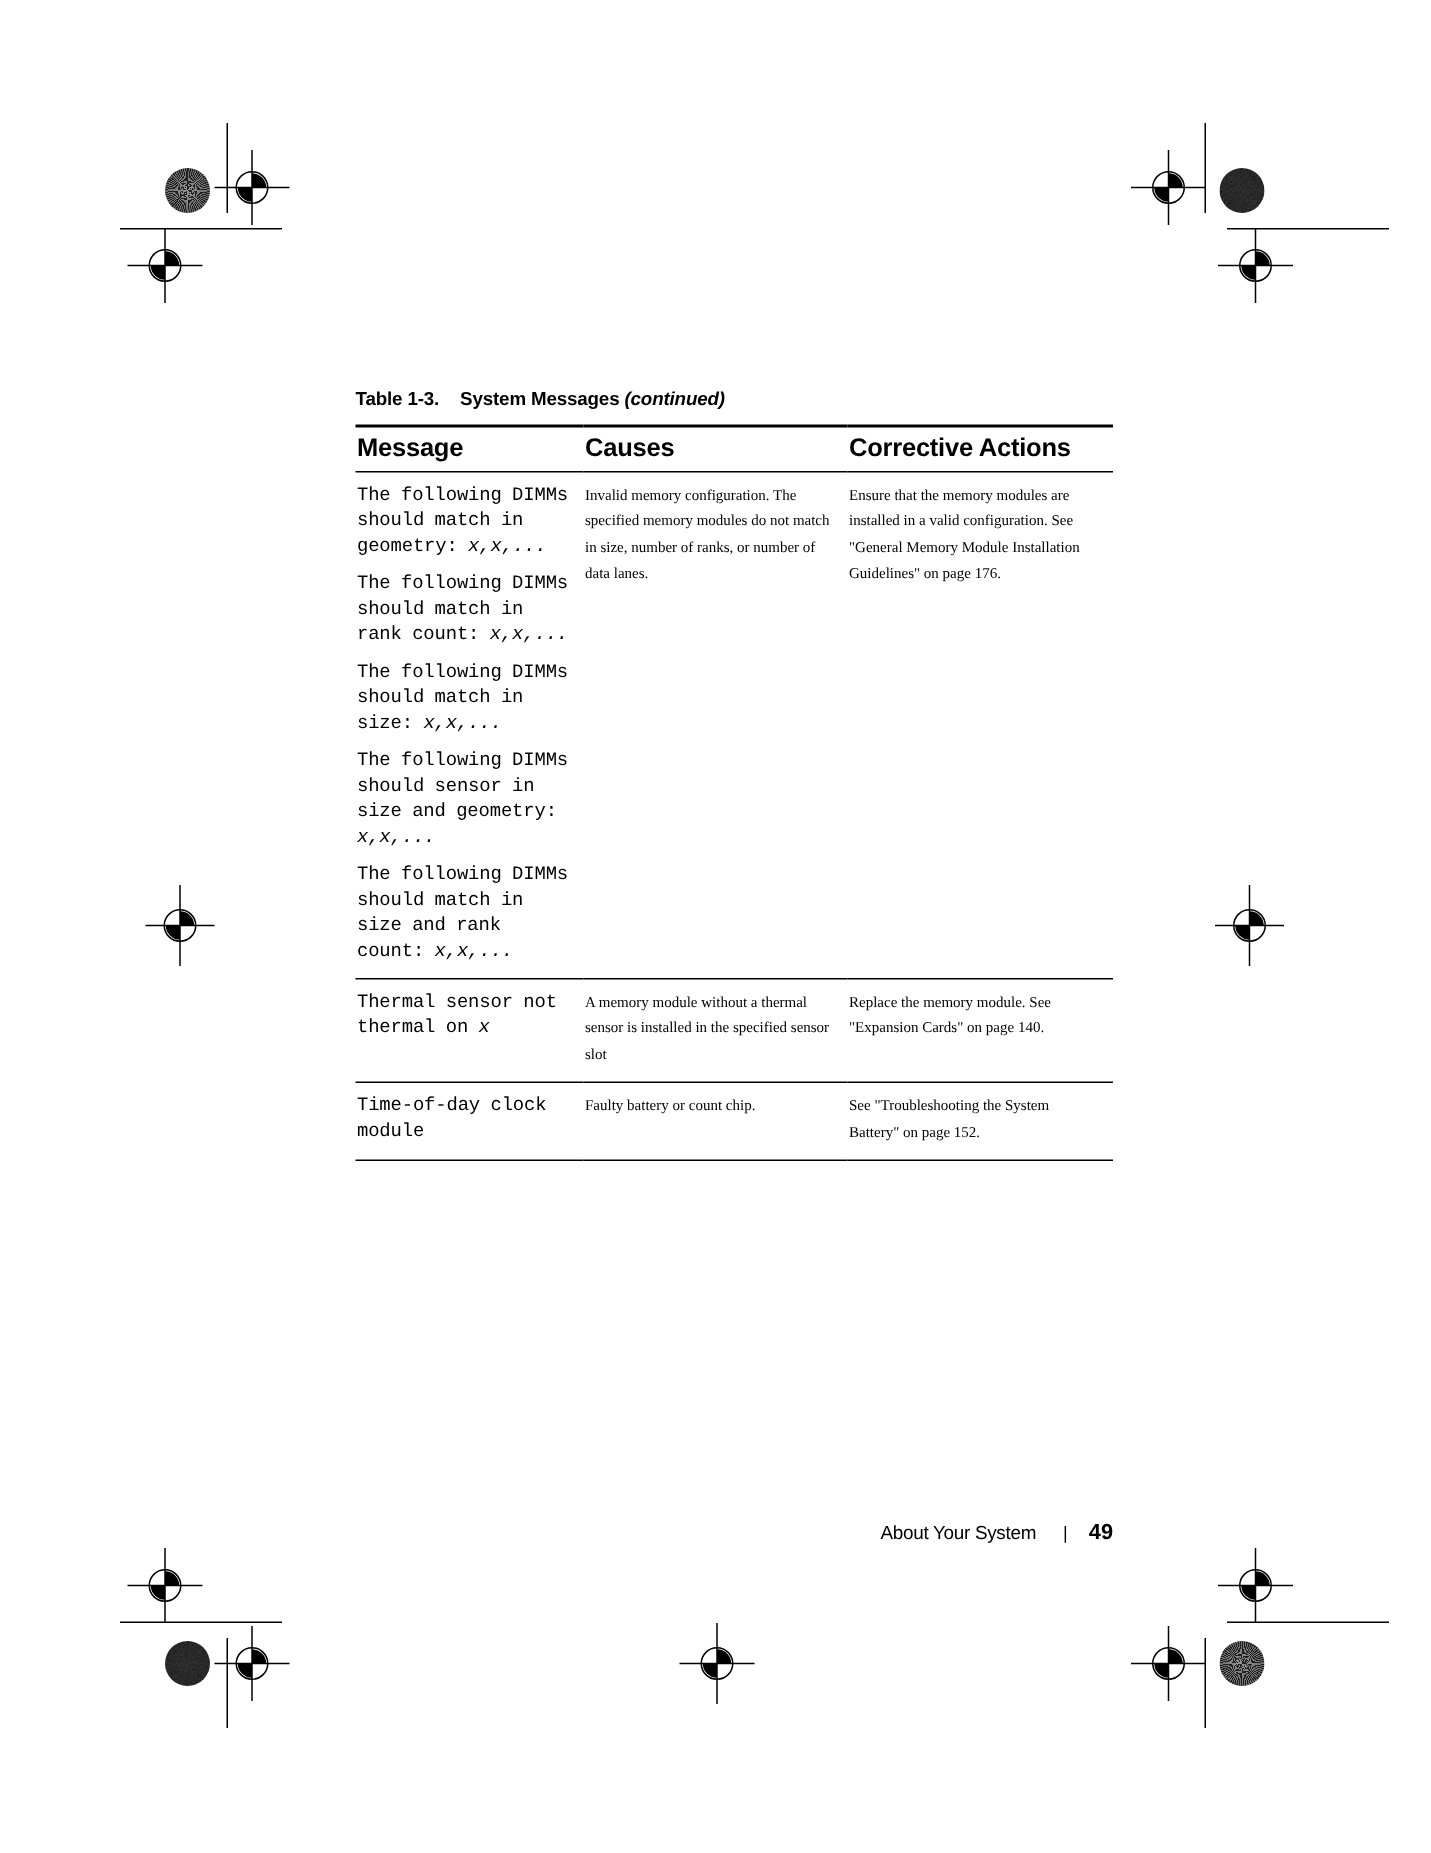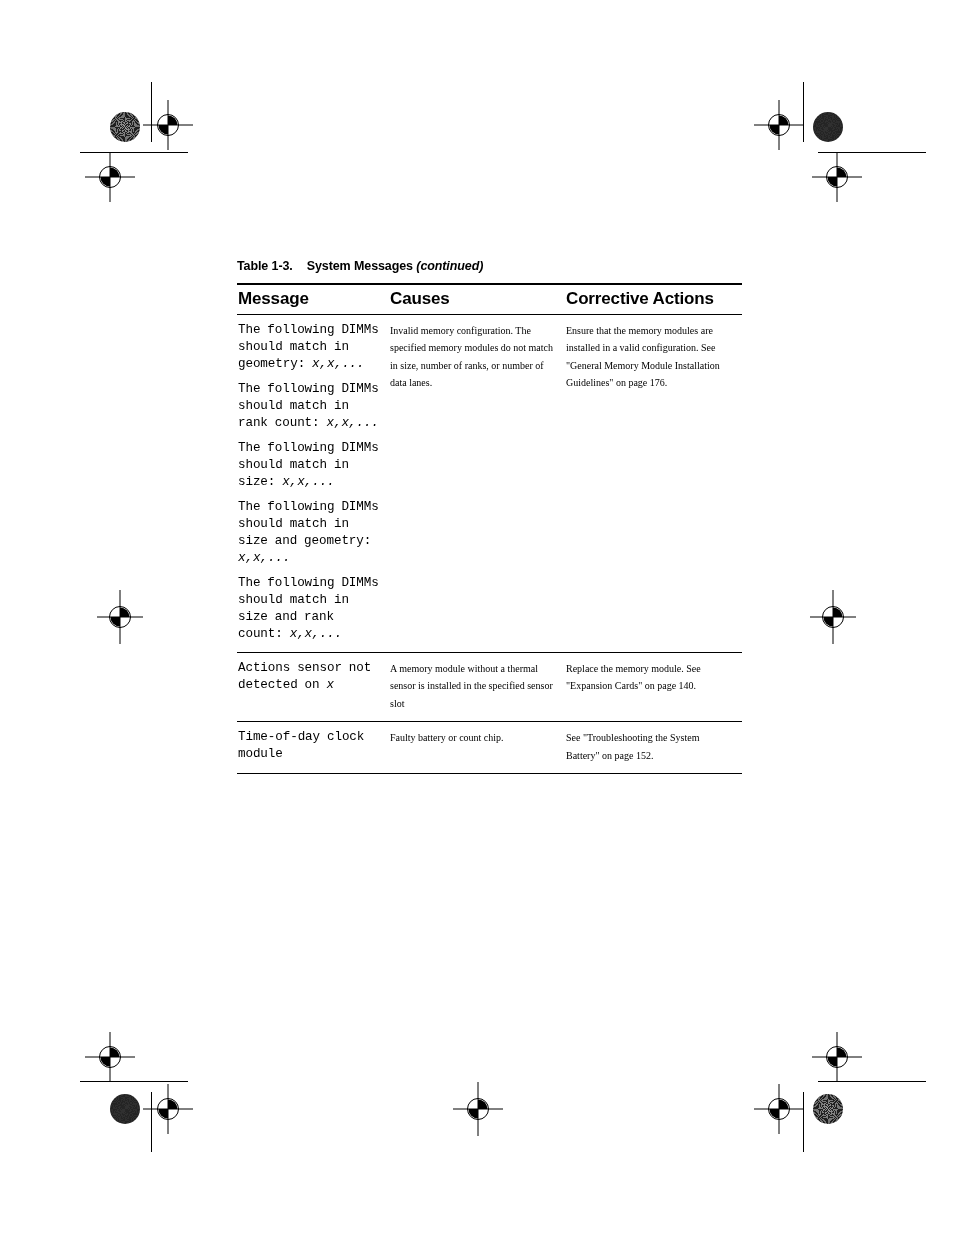--- a/index.html
+++ b/index.html
@@ -278,41 +278,44 @@
           <th>Corrective Actions</th>
         </tr>
       </thead>
       <tbody>
 
         <tr>
           <td class="msg">
             <div class="blk"><span>The following DIMMs should match in geometry: </span><i>x,x,...</i></div>
             <div class="blk"><span>The following DIMMs should match in rank count: </span><i>x,x,...</i></div>
             <div class="blk"><span>The following DIMMs should match in size: </span><i>x,x,...</i></div>
-            <div class="blk"><span>The following DIMMs should match in size and geometry: </span><i>x,x,...</i></div>
+            <div class="blk"><span>The following DIMMs should sensor in size and geometry: </span><i>x,x,...</i></div>
             <div class="blk"><span>The following DIMMs should match in size and rank count: </span><i>x,x,...</i></div>
           </td>
           <td class="prose">Invalid memory configuration. The specified memory modules do not match in size, number of ranks, or number of data lanes.</td>
           <td class="prose">Ensure that the memory modules are installed in a valid configuration. See "General Memory Module Installation Guidelines" on page 176.</td>
         </tr>
 
         <tr>
           <td class="msg">
-            <div class="blk"><span>Actions sensor not detected on </span><i>x</i></div>
+            <div class="blk"><span>Thermal sensor not thermal on </span><i>x</i></div>
           </td>
           <td class="prose">A memory module without a thermal sensor is installed in the specified sensor slot</td>
           <td class="prose">Replace the memory module. See "Expansion Cards" on page 140.</td>
         </tr>
 
         <tr>
           <td class="msg">
             <div class="blk"><span>Time-of-day clock module</span><i></i></div>
           </td>
           <td class="prose">Faulty battery or count chip.</td>
           <td class="prose">See "Troubleshooting the System Battery" on page 152.</td>
         </tr>
 
       </tbody>
     </table>
   </div>
 
+  <div class="footer">
+    <span class="sect">About Your System</span><span class="bar">|</span><span class="pno">49</span>
+  </div>
 
 </div>
 
 </body></html>

